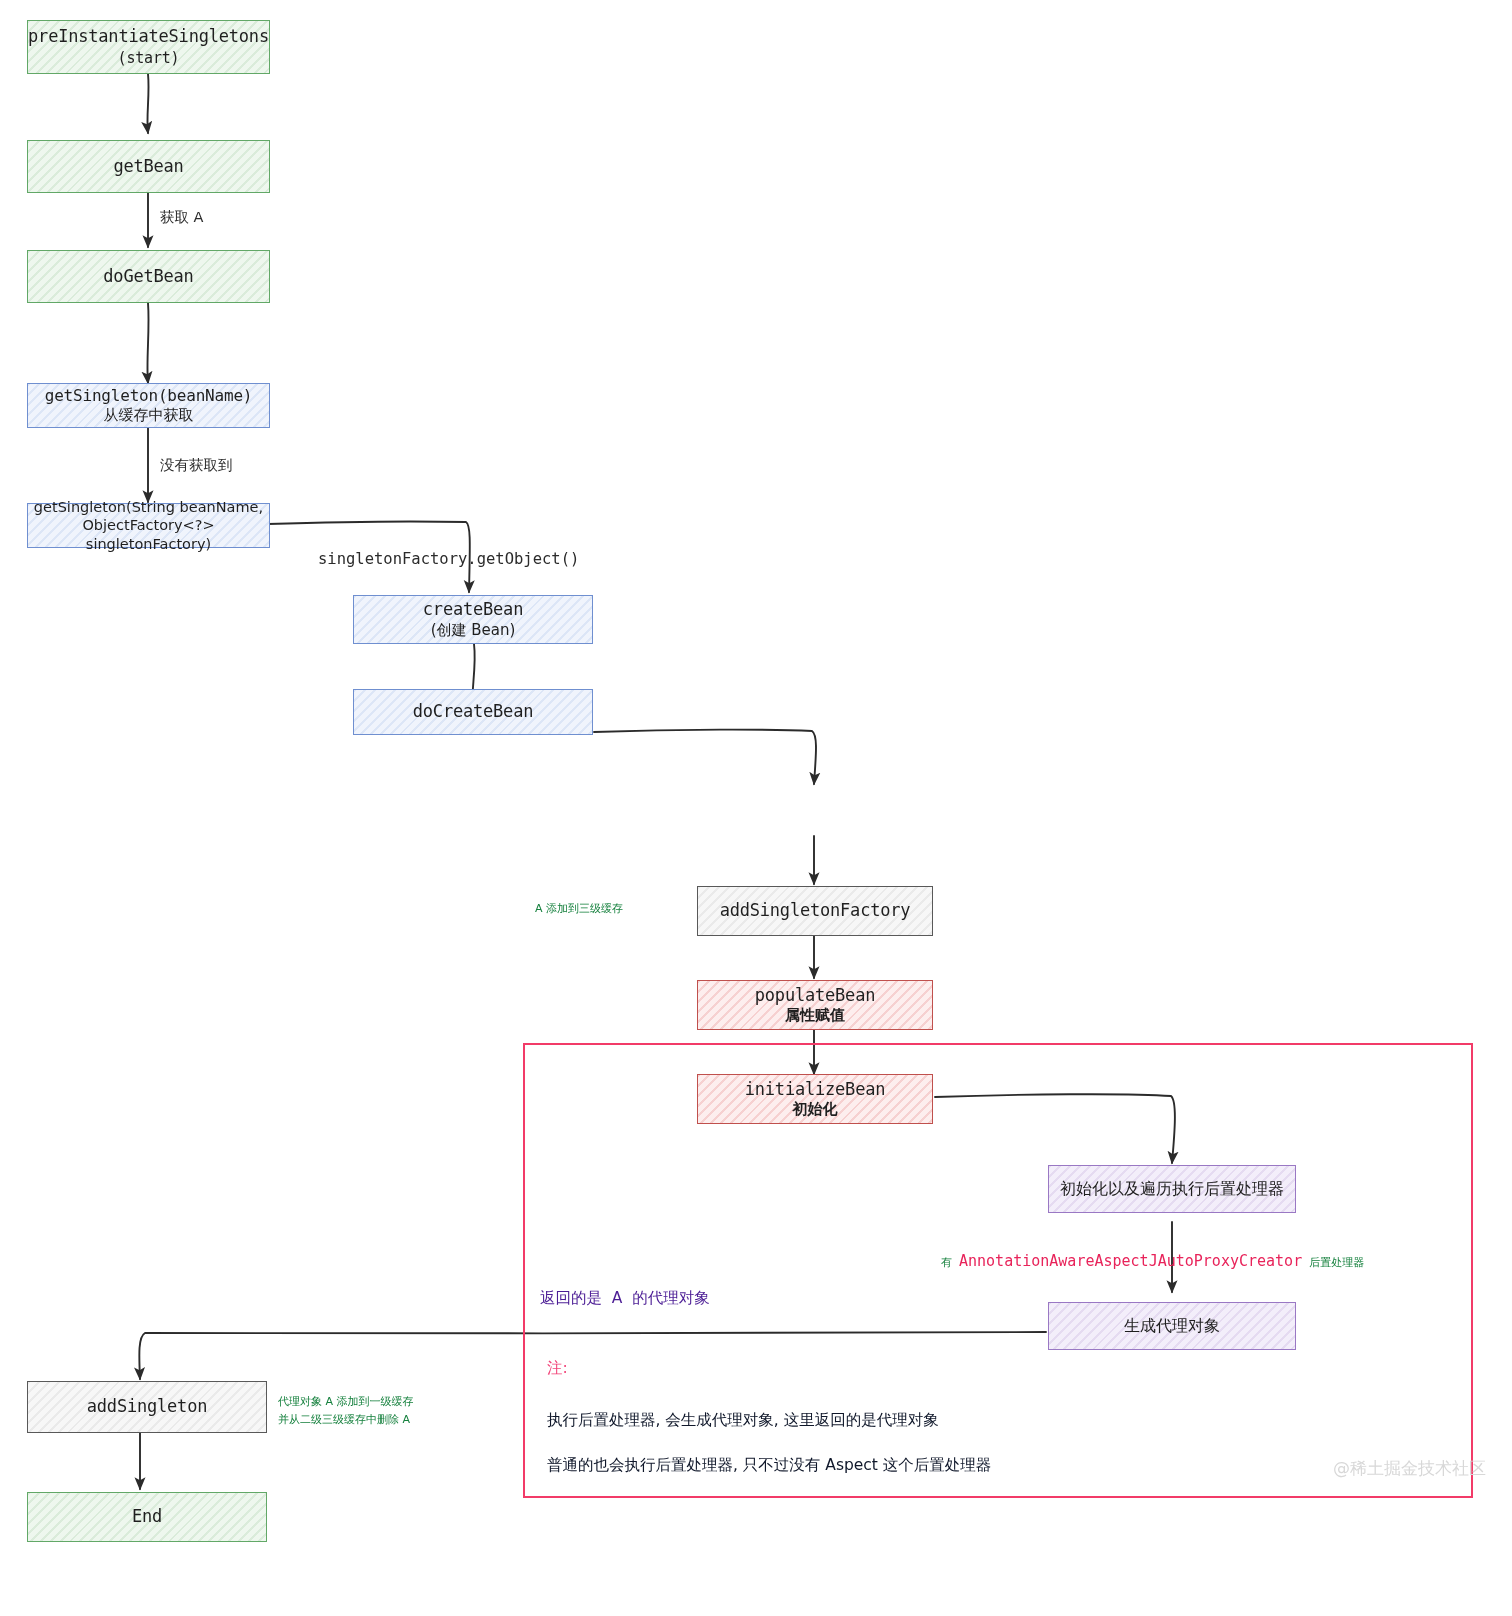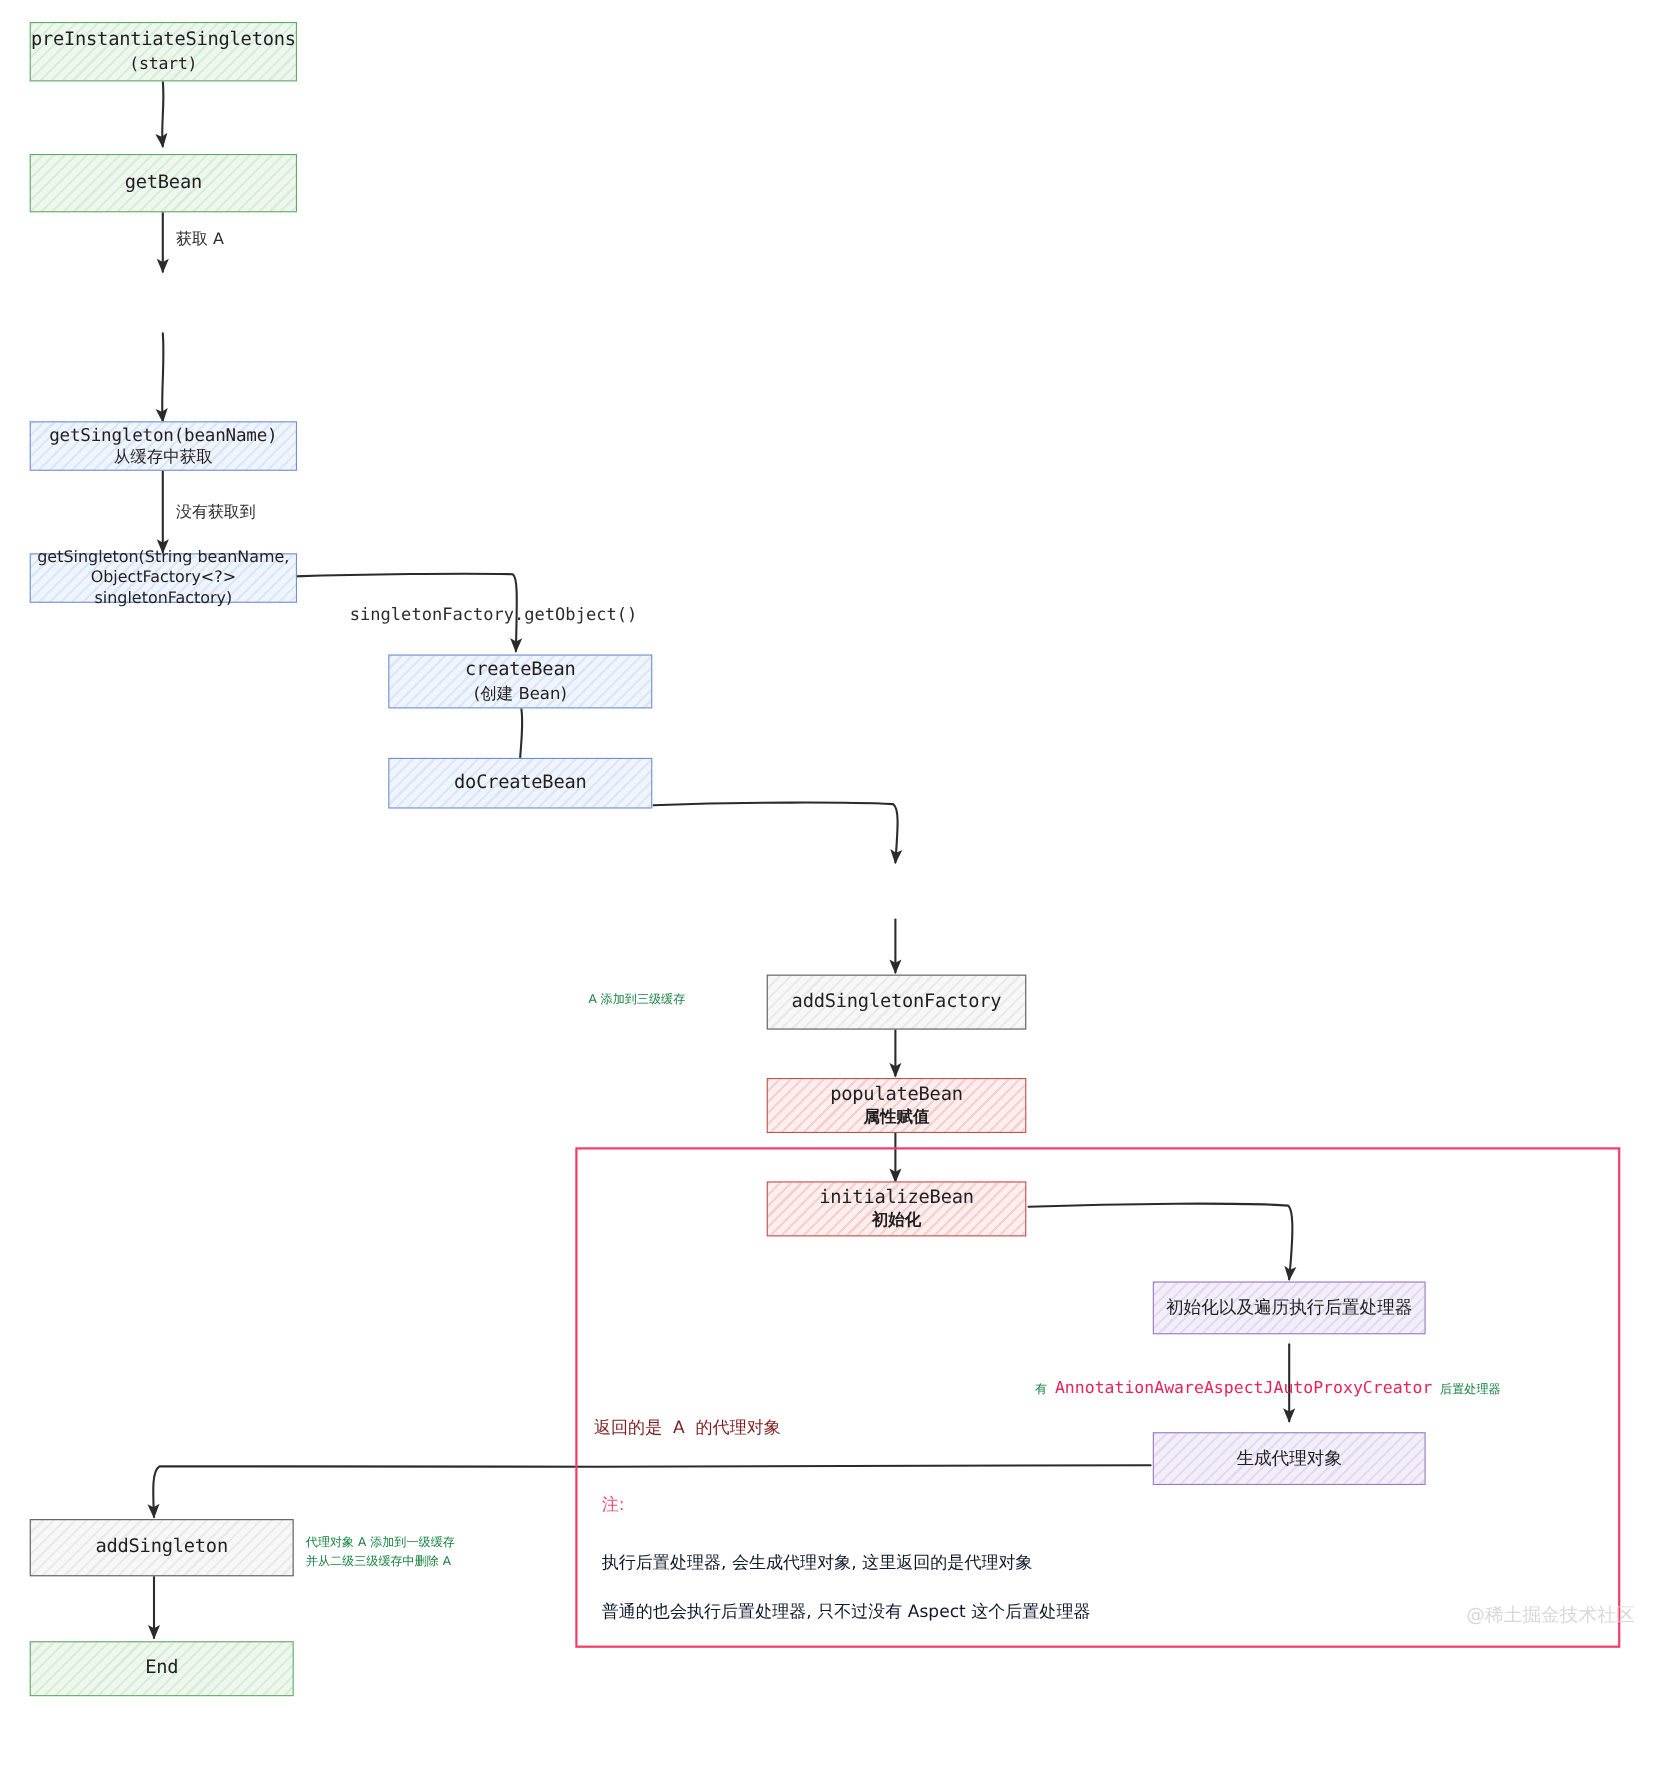--- a/index.html
+++ b/index.html
@@ -44,21 +44,21 @@
     position:absolute;color:#2b2b2b;font-size:14.5px;white-space:pre;
     font-family:"DejaVu Sans","Liberation Sans",sans-serif;
   }
   .edge-label.mono{font-family:"DejaVu Sans Mono","Liberation Mono",monospace;font-size:15.5px;}
 
   .note-box{
     position:absolute;border:2.4px solid #f23b68;box-sizing:border-box;background:transparent;
   }
   .note-txt{position:absolute;color:#0f172a;font-size:15.5px;white-space:pre;}
   .note-title{position:absolute;color:#f2457a;font-size:15.5px;}
-  .dark-note{position:absolute;color:#7f1d1d;font-size:15.5px;white-space:pre;text-align:right;}
+  .dark-note{position:absolute;color:#4c1d95;font-size:15.5px;white-space:pre;text-align:right;}
 
   .watermark{
     position:absolute;right:26px;bottom:28px;color:#d8d8d8;font-size:17px;white-space:pre;
   }
 </style>
 </head>
 <body>
 
 <div id="canvas">
 
@@ -88,20 +88,23 @@
 
   <div class="node n-green" style="left:27px;top:20px;width:243px;height:54px;">
     <span class="l1">preInstantiateSingletons</span>
     <span class="l1 l2 pink-txt">(start)</span>
   </div>
 
   <div class="node n-green" style="left:27px;top:140px;width:243px;height:53px;">
     <span class="l1">getBean</span>
   </div>
 
+  <div class="node n-green" style="left:27px;top:250px;width:243px;height:53px;">
+    <span class="l1">doGetBean</span>
+  </div>
 
   <div class="node n-blue" style="left:27px;top:383px;width:243px;height:45px;">
     <span class="l1" style="font-size:16px;">getSingleton(beanName)</span>
     <span class="cn">从缓存中获取</span>
   </div>
 
   <div class="node n-blue" style="left:27px;top:503px;width:243px;height:45px;">
     <span style="font-size:14.5px;color:#1f1f1f;">getSingleton(String beanName,</span>
     <span style="font-size:14.5px;color:#1f1f1f;">ObjectFactory&lt;?&gt; singletonFactory)</span>
   </div>

